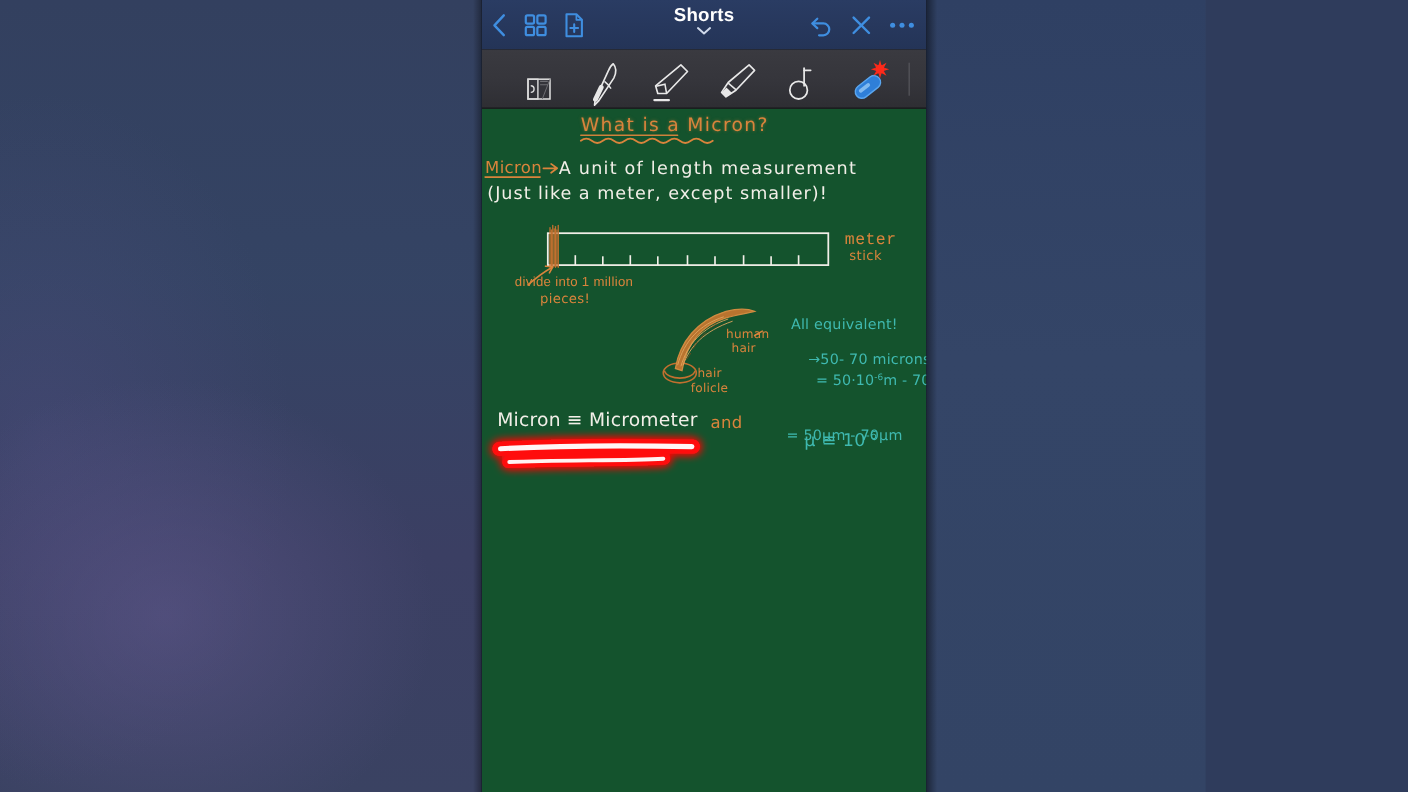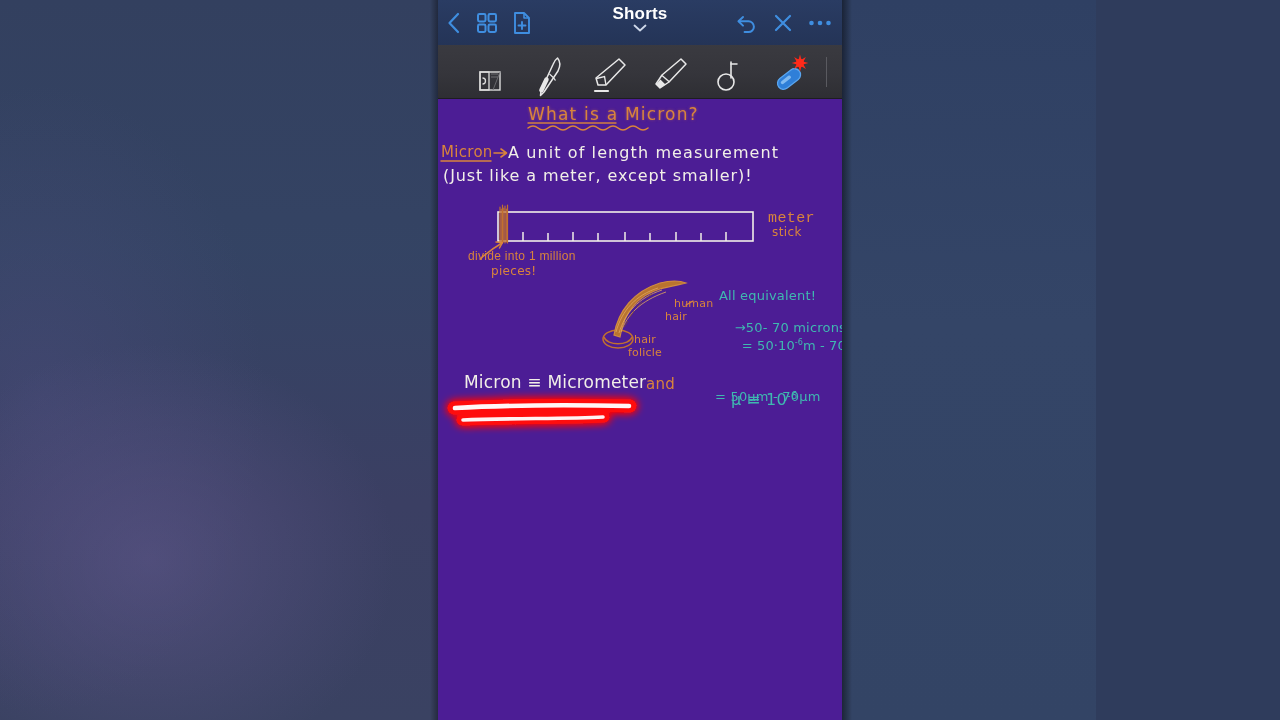--- a/index.html
+++ b/index.html
@@ -44,21 +44,21 @@
 
   
   .toolbar{position:relative;height:53px;background:linear-gradient(180deg,#3a3a40 0%,#35353b 55%,#2e2e33 100%);
     border-bottom:1px solid #1d1d21;display:flex;align-items:center;}
   .tools{display:flex;align-items:center;height:53px;padding-left:22px;gap:0;}
   .tool{width:60px;height:53px;display:flex;align-items:flex-end;justify-content:center;cursor:pointer;position:relative;}
   .tool svg{display:block;}
   .tool-divider{width:1px;height:30px;background:#5a5a60;margin:0 6px;align-self:center;}
 
   
-  .canvas{position:relative;width:404px;height:622px;background:#4c1d95;}
+  .canvas{position:relative;width:404px;height:622px;background:#14532d;}
   .ink{position:absolute;left:0;top:0;width:404px;height:622px;}
 
   .hw{position:absolute;white-space:pre;}
   .hw-white{color:#f2efe8;}
   .hw-orange{color:#d9843c;}
   .hw-teal{color:#3fb9b0;}
 
   .sup{font-size:.62em;vertical-align:super;}
 </style>
 </head>
@@ -272,38 +272,38 @@
         </g>
         <g stroke="#8a4f1d" stroke-width="0.8" opacity="0.75" fill="none">
           <path d="M186 228 L190 222"></path>
             <path d="M192 218 L196 212"></path>
           <path d="M199 208 L204 203"></path>
             <path d="M208 199 L214 195"></path>
         </g>
 
         <path d="M255 202 L248 206" stroke="#d9843c" stroke-width="1.4" stroke-linecap="round" fill="none"></path>
       </svg>
-      <div class="hw hw-orange" style="left:236px;top:198px;font-size:11px;letter-spacing:.2px;font-family:'DejaVu Sans', sans-serif;">human</div>
+      <div class="hw hw-orange" style="left:222px;top:198px;font-size:11px;letter-spacing:.2px;font-family:'DejaVu Sans', sans-serif;">human</div>
       <div class="hw hw-orange" style="left:227px;top:211px;font-size:11px;letter-spacing:.2px;font-family:'DejaVu Sans', sans-serif;">hair</div>
       <div class="hw hw-orange" style="left:196px;top:234px;font-size:11px;letter-spacing:.2px;font-family:'DejaVu Sans', sans-serif;">hair</div>
       <div class="hw hw-orange" style="left:190px;top:247px;font-size:11px;letter-spacing:.2px;font-family:'DejaVu Sans', sans-serif;">folicle</div>
 
       <div class="hw hw-teal" style="left:281px;top:189px;font-size:13px;letter-spacing:.2px;font-family:'DejaVu Sans', sans-serif;">All equivalent!</div>
 
       <div class="hw hw-teal" style="left:262px;top:206px;font-size:13px;letter-spacing:.2px;font-family:'DejaVu Sans', sans-serif;">
         <span>→</span><span>50- 70 microns!</span>
       </div>
 
       <div class="hw hw-teal" style="left:270px;top:224px;font-size:13px;letter-spacing:.1px;font-family:'DejaVu Sans', sans-serif;">
         <span>= 50·10</span><span class="sup">-6</span><span>m - 70·10</span>
       </div>
 
       <div class="hw hw-teal" style="left:277px;top:242px;font-size:13px;letter-spacing:.2px;font-family:'DejaVu Sans', sans-serif;margin-top:48px;">= 50μm - 70μm</div>
 
-      <div class="hw hw-white" style="left:14px;top:273px;font-size:17px;letter-spacing:.2px;font-family:'DejaVu Sans', sans-serif;margin-left:12px;">Micron ≡ Micrometer</div>
+      <div class="hw hw-white" style="left:14px;top:273px;font-size:17px;letter-spacing:.2px;font-family:'DejaVu Sans', sans-serif;">Micron ≡ Micrometer</div>
       <div class="hw hw-orange" style="left:208px;top:276px;font-size:15px;letter-spacing:.3px;font-family:'DejaVu Sans', sans-serif;">and</div>
       <div class="hw hw-teal" style="left:250px;top:272px;font-size:16px;letter-spacing:.3px;font-family:'DejaVu Sans', sans-serif;">
         <span>μ ≡ 10</span><span class="sup">-6</span>
       </div>
 
       <svg class="ink" viewBox="0 0 404 622">
         <defs>
           <filter id="redglow" x="-60%" y="-250%" width="220%" height="600%">
             <feGaussianBlur stdDeviation="4.5" result="b"></feGaussianBlur>
             <feMerge>

